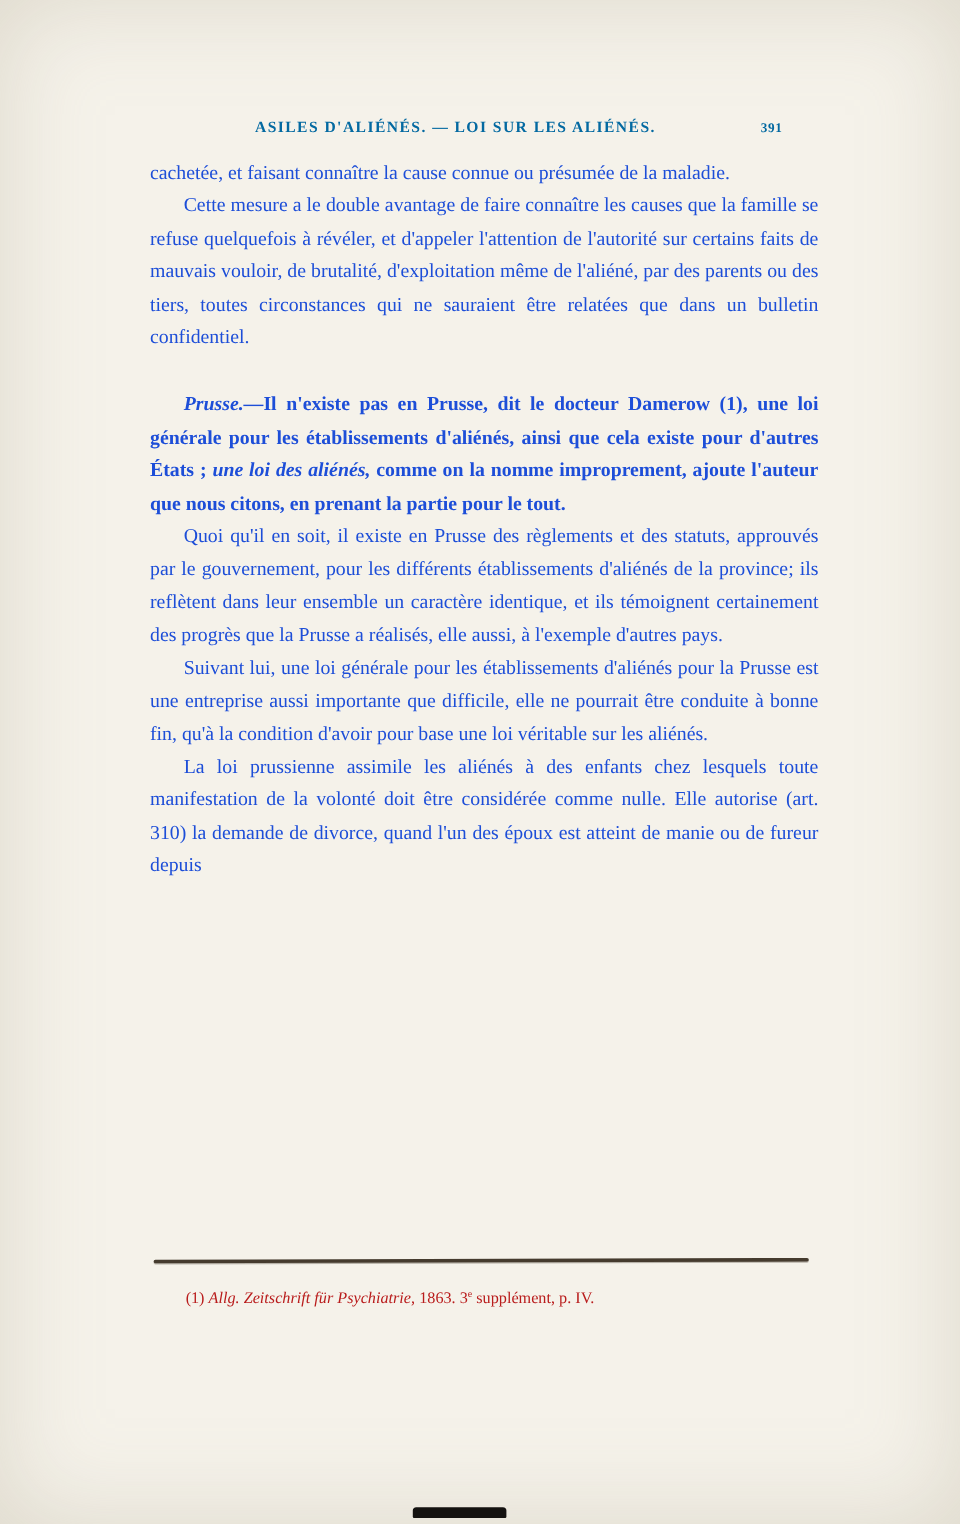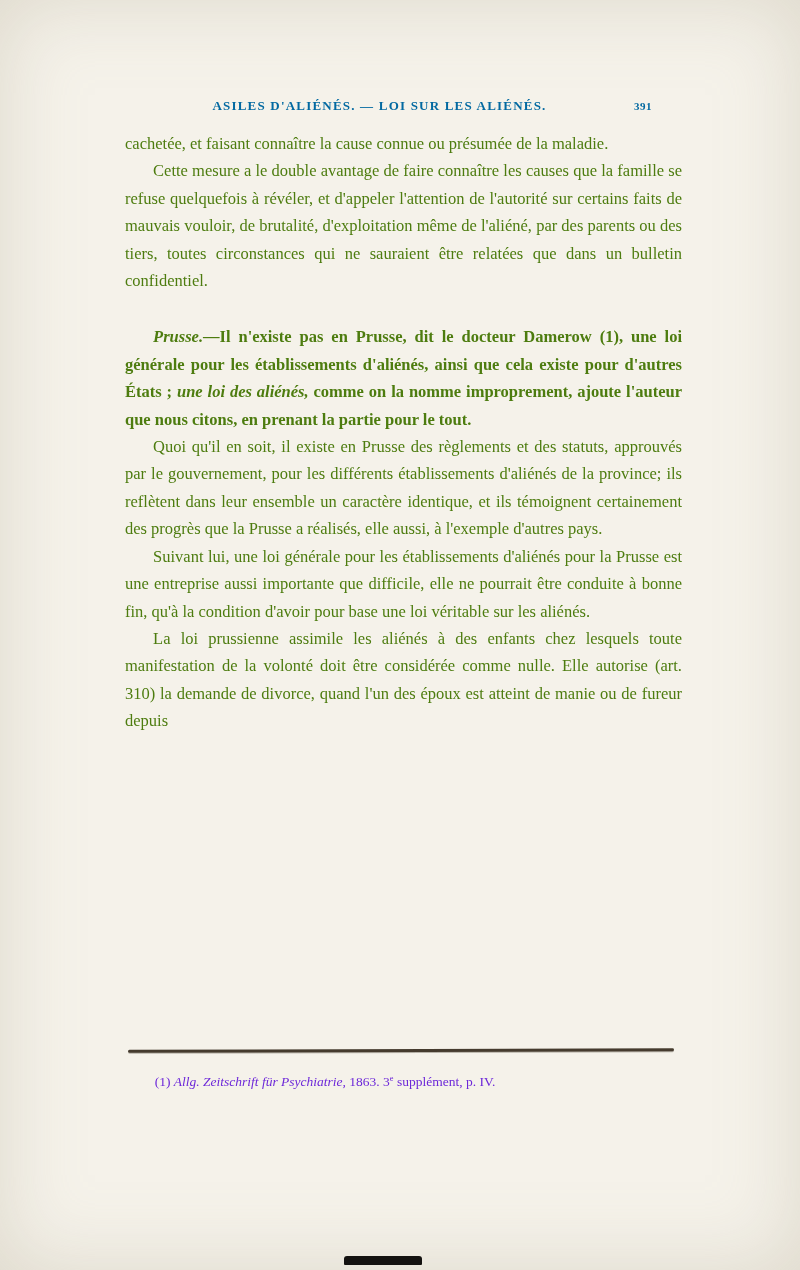--- a/index.html
+++ b/index.html
@@ -45,21 +45,21 @@
     letter-spacing: 0.5px;
   }
   .text-block {
     position: absolute;
     top: 130px;
     left: 125px;
     width: 557px;
     font-size: 16.5px;
     line-height: 27.4px;
     text-align: justify;
-    color: #4d7c0f;
+    color: #1d4ed8;
   }
   .text-block p {
     margin: 0;
     text-indent: 1.7em;
   }
   .text-block p.no-indent {
     text-indent: 0;
   }
   .text-block p.section-gap {
     margin-top: 29px;
@@ -77,21 +77,21 @@
     box-shadow: 0 1px 0 rgba(69, 59, 46, 0.35);
   }
   .footnote {
     position: absolute;
     top: 1072px;
     left: 125px;
     width: 557px;
     font-size: 13.5px;
     line-height: 20px;
     text-indent: 2.2em;
-    color: #6d28d9;
+    color: #b91c1c;
   }
   .footnote sup {
     font-size: 0.62em;
     line-height: 0;
   }
   .scan-smudge {
     position: absolute;
     left: 344px;
     top: 1256px;
     width: 78px;

